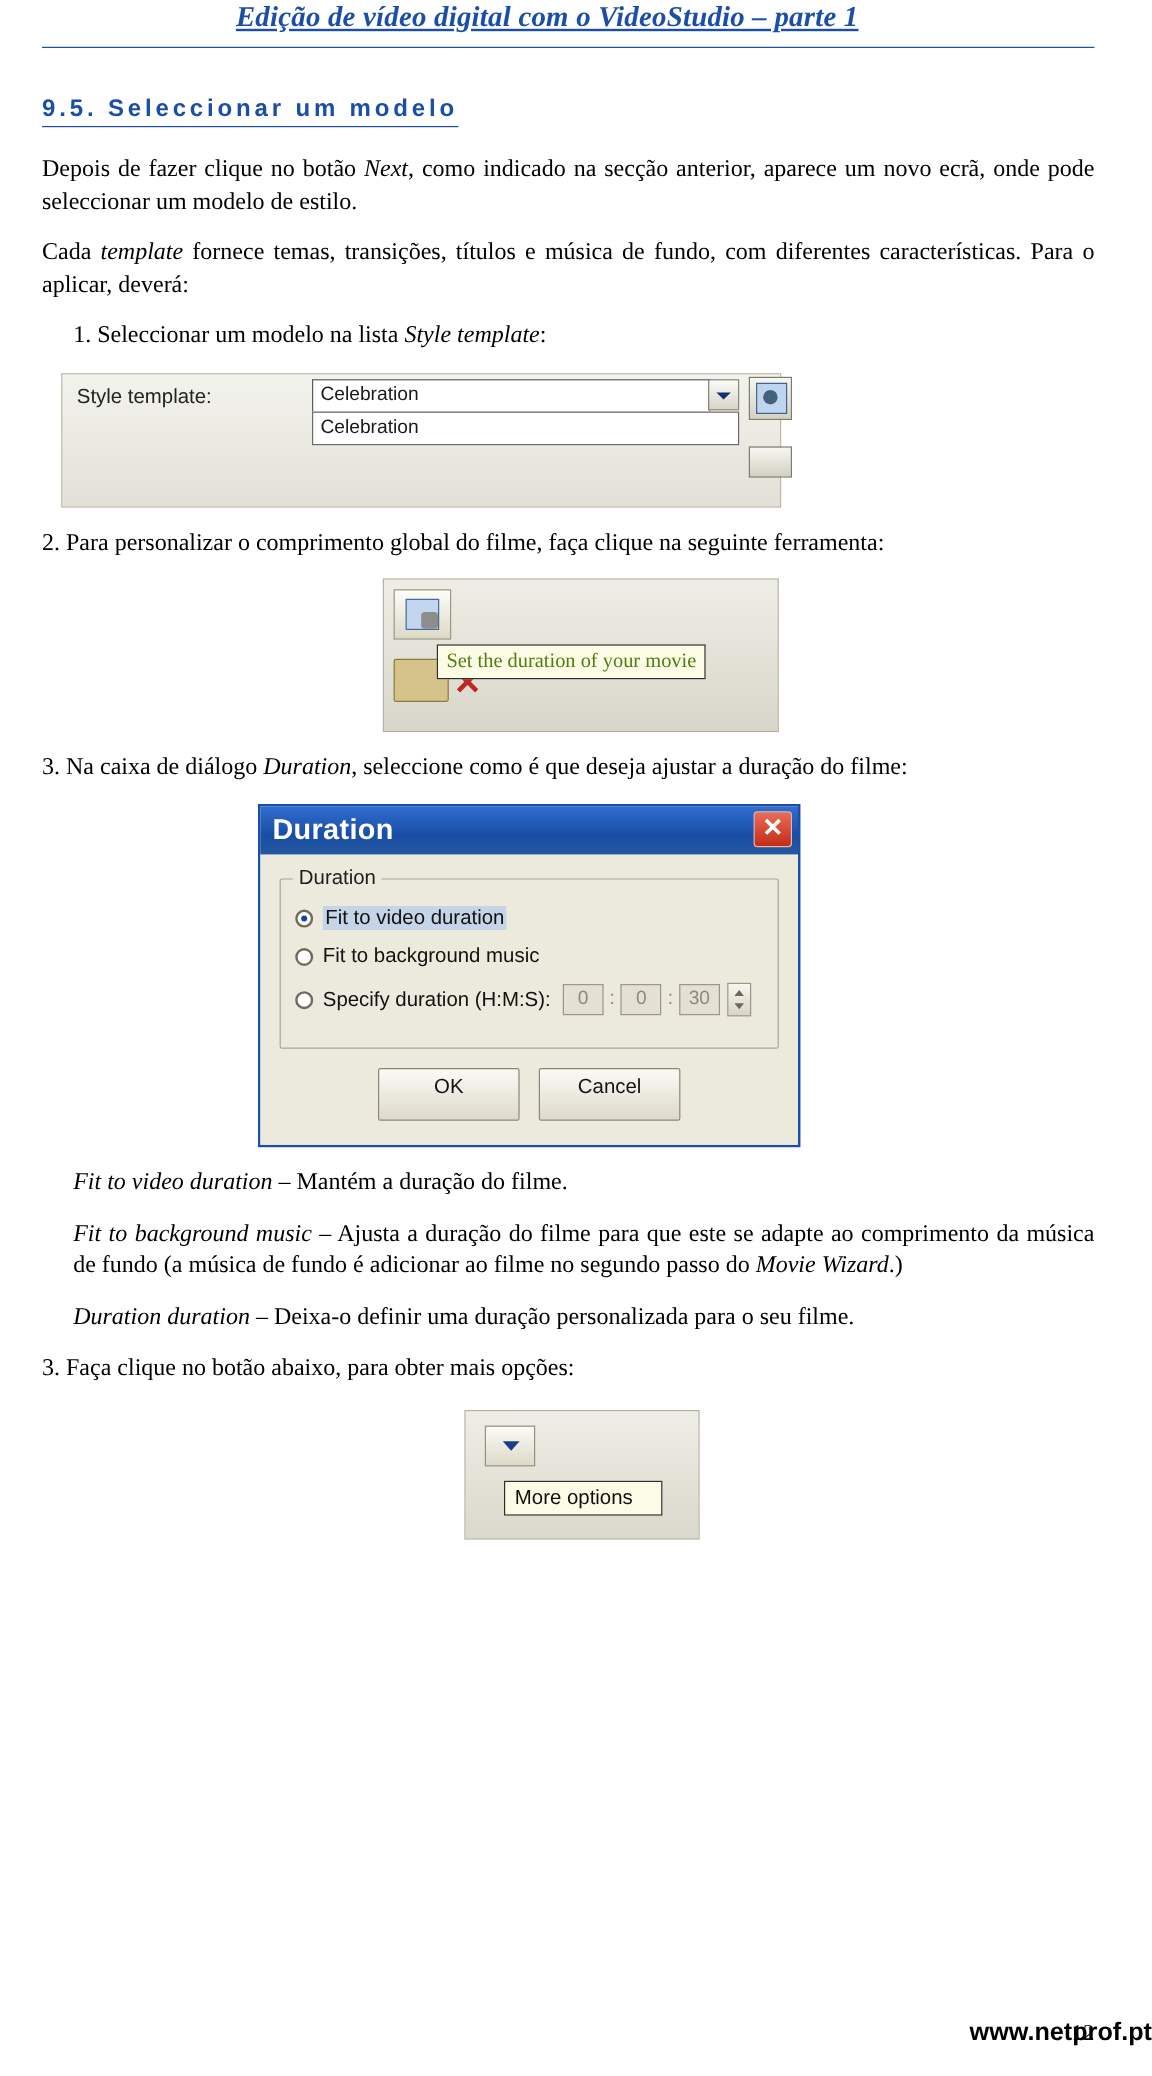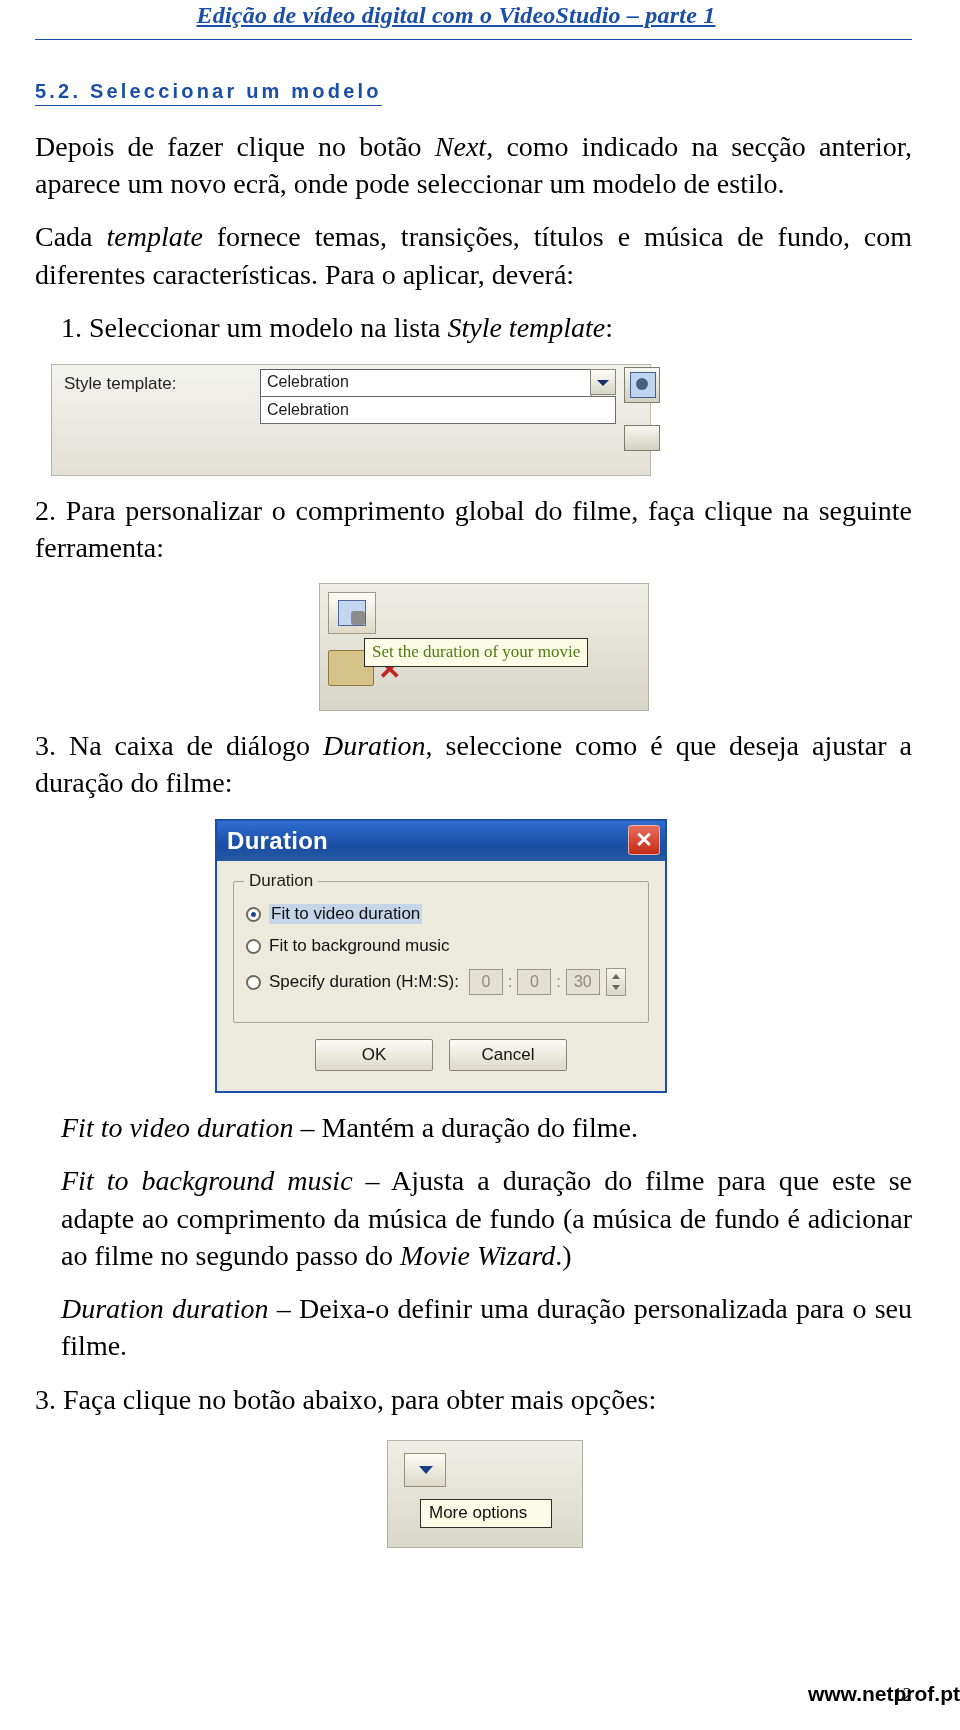--- a/index.html
+++ b/index.html
@@ -62,21 +62,21 @@
     font-size: 20px;
     color: #1b4ea8;
     letter-spacing: 3.2px;
     margin: 20px 0 6px 0;
     display: inline-block;
     border-bottom: 1px solid #1b4ea8;
     padding-bottom: 2px;
   }
 
   p {
-    font-size: 28px;
+    font-size: 20px;
     line-height: 1.33;
     margin: 16px 0 0 0;
     text-align: justify;
   }
   p.indent-left {
     margin-left: 26px;
   }
   em { font-style: italic; }
 
   
@@ -380,21 +380,21 @@
   .spinner i.dn { bottom: 5px; border-top: 5px solid #6b6858; }
 
   .dlg-buttons {
     display: flex;
     justify-content: center;
     gap: 16px;
     padding: 16px 0 6px 0;
   }
   .btn {
     width: 118px;
-    height: 32px;
+    height: 44px;
     background: linear-gradient(#fbfaf5, #ddd9cb);
     border: 1px solid #8b8778;
     border-radius: 2px;
     font-size: 17px;
     color: #131313;
     text-align: center;
     line-height: 30px;
     box-sizing: border-box;
   }
 
@@ -467,21 +467,21 @@
 
 <div class="page">
 
   <div class="header">
     <div class="header-title">Edição de vídeo digital com o VideoStudio – parte 1</div>
     <div class="header-rule"></div>
   </div>
 
   <div class="content">
 
-    <h2 class="section-title">5.2. Seleccionar um modelo</h2>
+    <h2 class="section-title">9.5. Seleccionar um modelo</h2>
 
     <p><span>Depois de fazer clique no botão </span><em>Next</em><span>, como indicado na secção anterior, aparece um novo ecrã, onde pode seleccionar um modelo de estilo.</span></p>
 
     <p><span>Cada </span><em>template</em><span> fornece temas, transições, títulos e música de fundo, com diferentes características. Para o aplicar, deverá:</span></p>
 
     <p class="indent-left"><span>1. Seleccionar um modelo na lista </span><em>Style template</em><span>:</span></p>
 
     
     <div class="fig">
       <div class="style-template">

